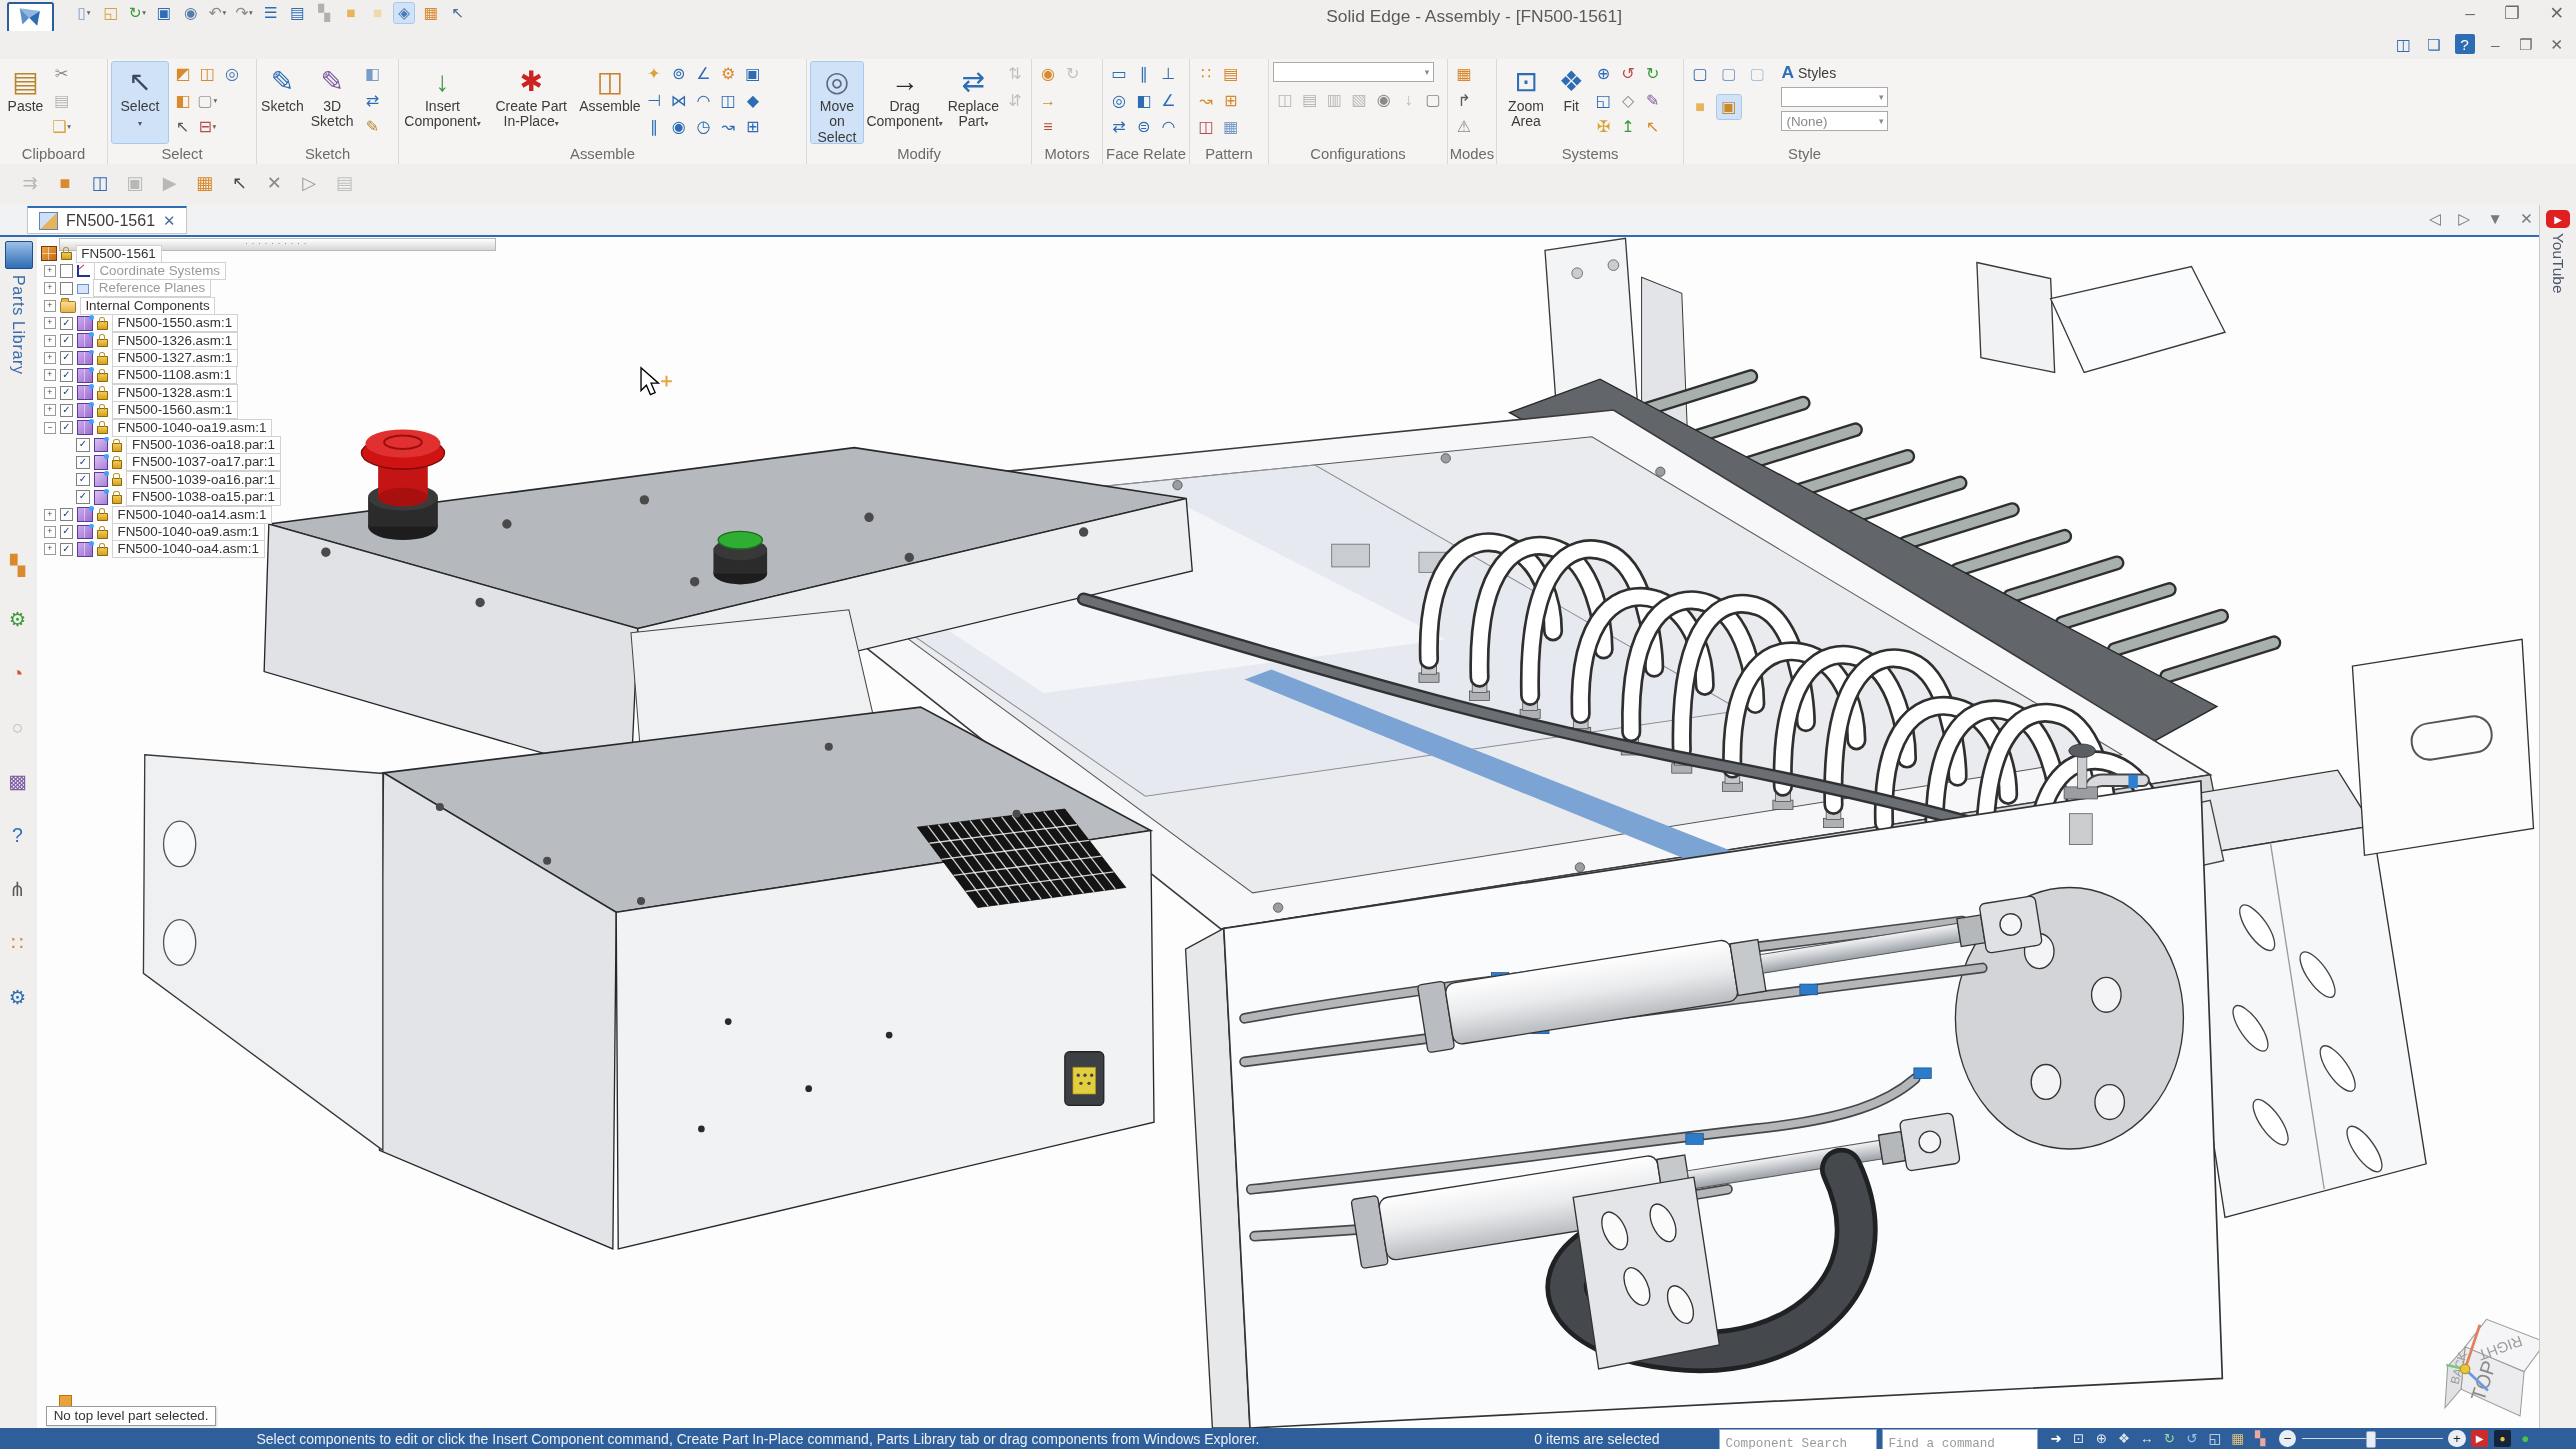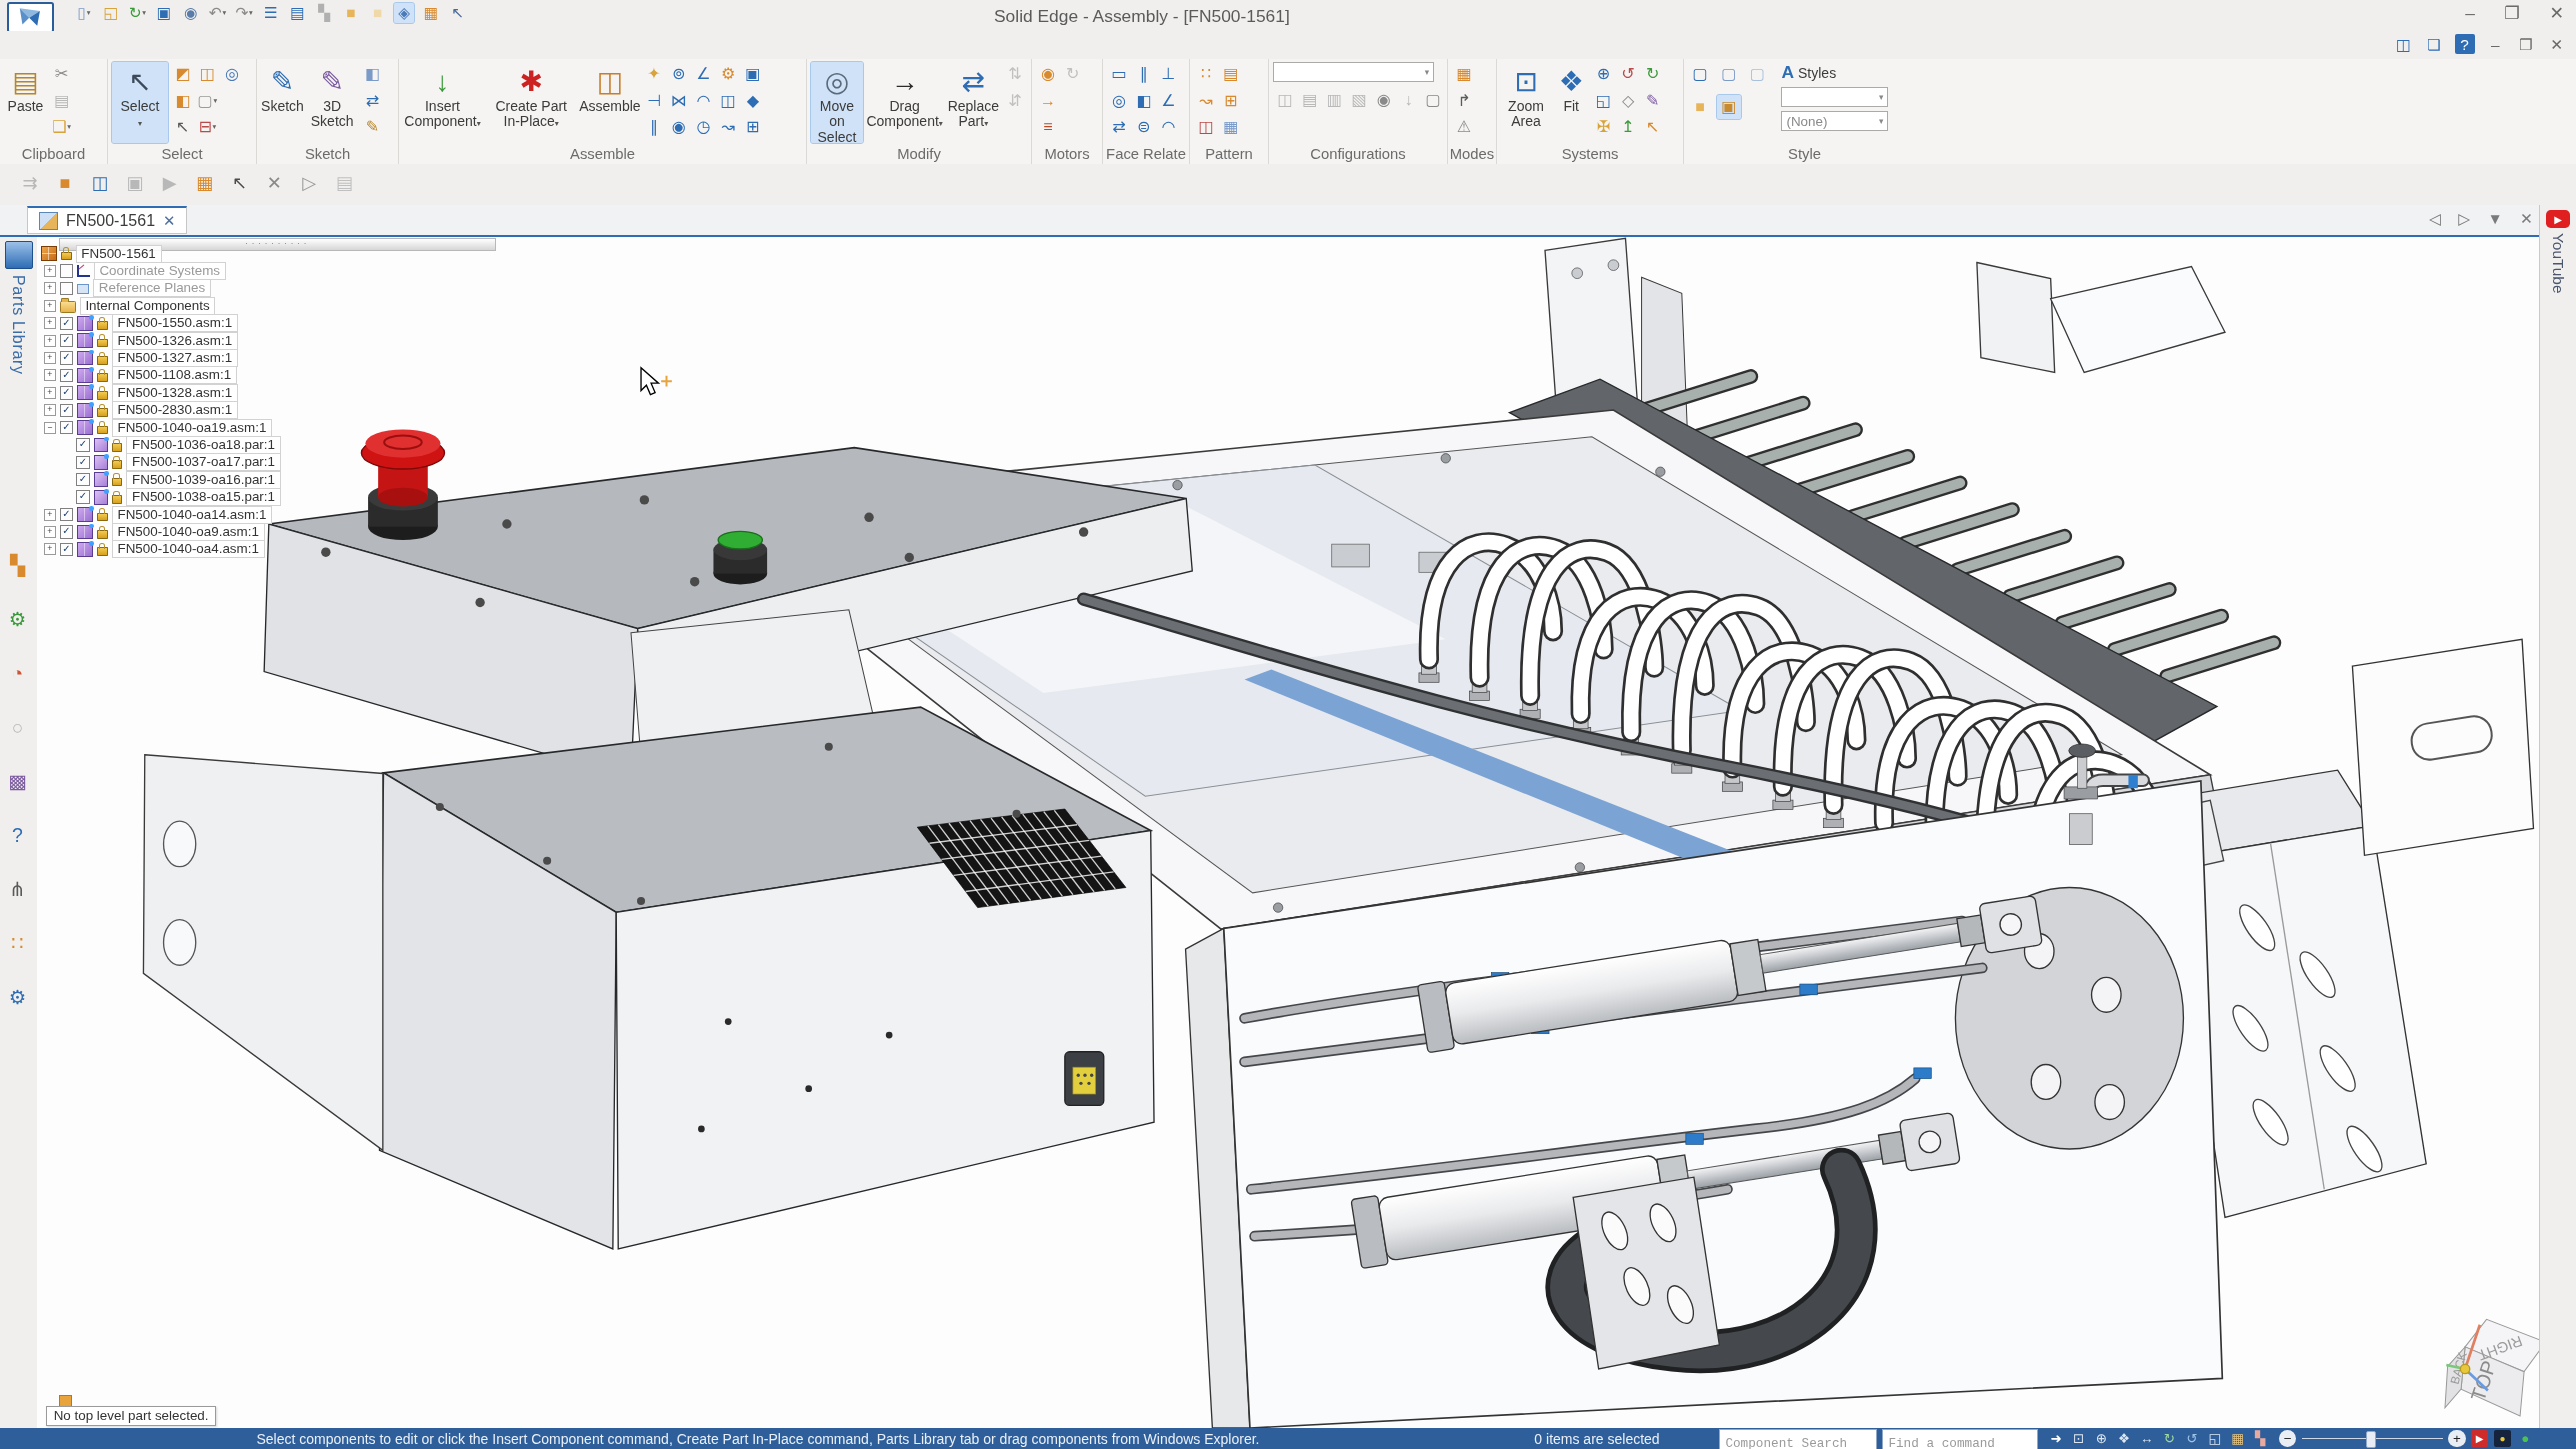--- a/index.html
+++ b/index.html
@@ -5,21 +5,21 @@
   html,body{margin:0;padding:0;background:#888;}
   .stage{position:relative;width:2576px;height:1449px;background:#fdfdfe;overflow:hidden;
          font-family:"Liberation Sans","DejaVu Sans",sans-serif;color:#3b3b3b;}
   
   #titlebar{position:absolute;left:0;top:0;width:2576px;height:31px;background:#f0efed;border-bottom:0.7px solid #e3e1de;}
   #app-logo{position:absolute;left:6.7px;top:2px;width:43px;height:27px;background:#fff;border:2px solid #2b5d9b;border-radius:2.7px;display:flex;align-items:center;justify-content:center;}
   #qat{position:absolute;left:74px;top:2.7px;display:flex;gap:6.7px;align-items:center;}
   .chip{width:20px;height:20px;display:inline-flex;align-items:center;justify-content:center;font-size:15.4px;line-height:1;border-radius:2px;position:relative;flex:none;}
   .chip .dd{font-size:7.4px;color:#666;margin-left:0.7px;}
   .chip.hl{background:#cfe2f7;outline:0.7px solid #a8c8ec;}
-  #window-title{position:absolute;left:994px;top:6px;width:564px;text-align:left;font-size:17.4px;color:#5a5a5a;}
+  #window-title{position:absolute;left:1058px;top:6px;width:564px;text-align:right;font-size:17.4px;color:#5a5a5a;}
   #win-controls{position:absolute;right:12px;top:2.7px;display:flex;gap:29.5px;font-size:17.4px;color:#6a6a6a;}
   
   #menubar{position:absolute;left:0;top:31px;width:2576px;height:28px;background:#f0efed;border-bottom:0.7px solid #d8d6d3;}
   #menu-tabs{position:absolute;left:86px;top:0;display:flex;height:28px;}
   .mtab{padding:0 20px;font-size:17.4px;line-height:28px;color:#4a4a4a;cursor:default;}
   .mtab.active{background:#f5f4f2;border:0.7px solid #d0cecb;border-bottom:none;color:#1d66b8;}
   #menu-right{position:absolute;right:9.4px;top:3.4px;display:flex;gap:10.7px;align-items:center;}
   
   #ribbon{position:absolute;left:0;top:59px;width:2576px;height:105px;background:#f5f4f2;border-bottom:0.7px solid #c9c7c4;display:flex;}
   .rg{position:relative;border-right:0.7px solid #dbd9d6;height:100%;flex:none;}
@@ -799,21 +799,21 @@
           <span class="cb">✓</span>
           <span class="tic tic-asm"></span>
           <span class="tic tic-lock"></span>
           <span class="pf-lbl">FN500-1328.asm:1</span>
         </div>
         <div class="pf-row" style="margin-left: 5.4px;">
           <span class="exp">+</span>
           <span class="cb">✓</span>
           <span class="tic tic-asm"></span>
           <span class="tic tic-lock"></span>
-          <span class="pf-lbl">FN500-2830.asm:1</span>
+          <span class="pf-lbl">FN500-1560.asm:1</span>
         </div>
         <div class="pf-row" style="margin-left: 5.4px;">
           <span class="exp">−</span>
           <span class="cb">✓</span>
           <span class="tic tic-asm"></span>
           <span class="tic tic-lock"></span>
           <span class="pf-lbl">FN500-1040-oa19.asm:1</span>
         </div>
         <div class="pf-row" style="margin-left: 38px;">
           <span class="cb">✓</span>

